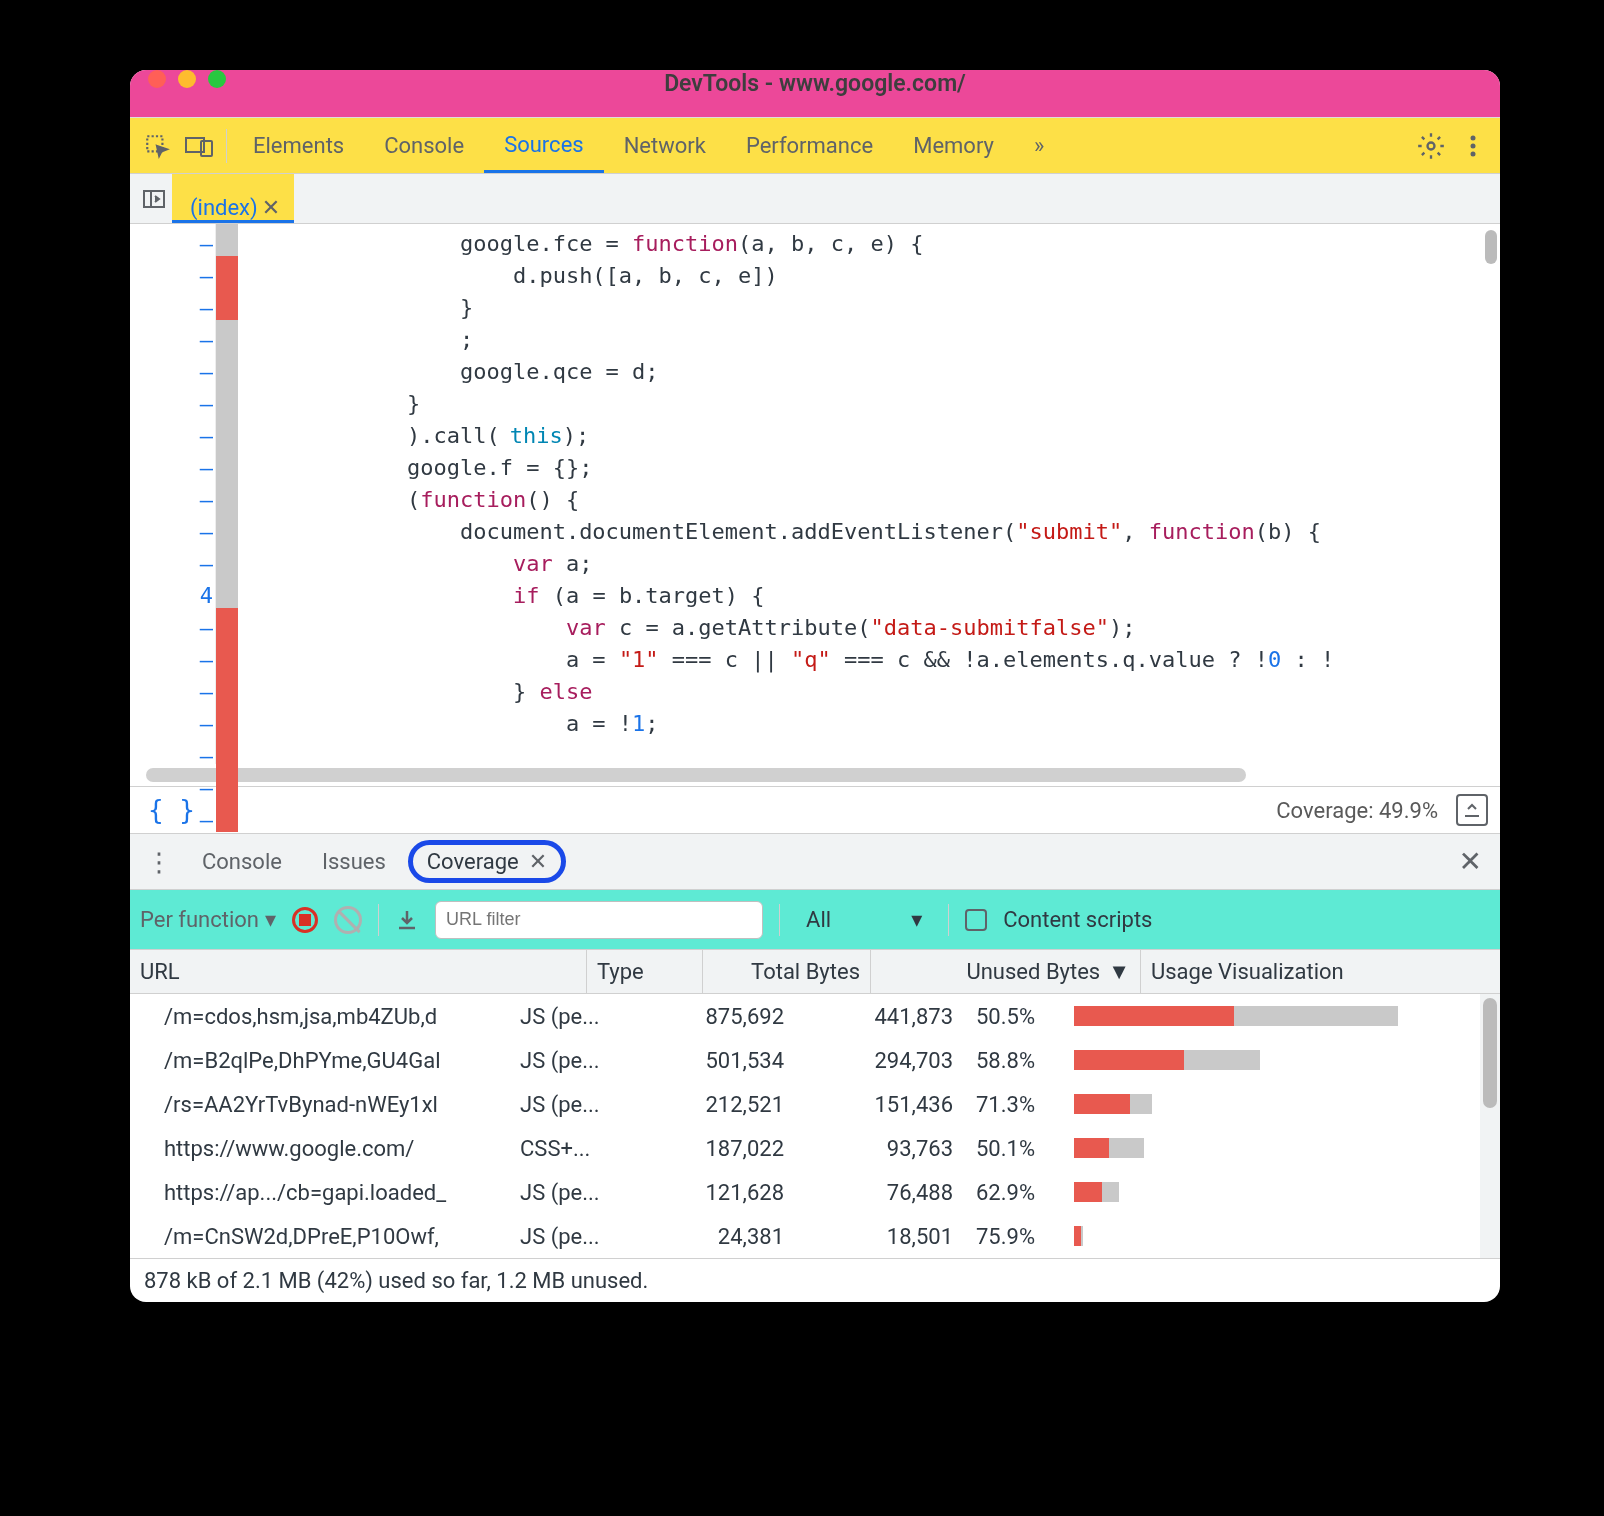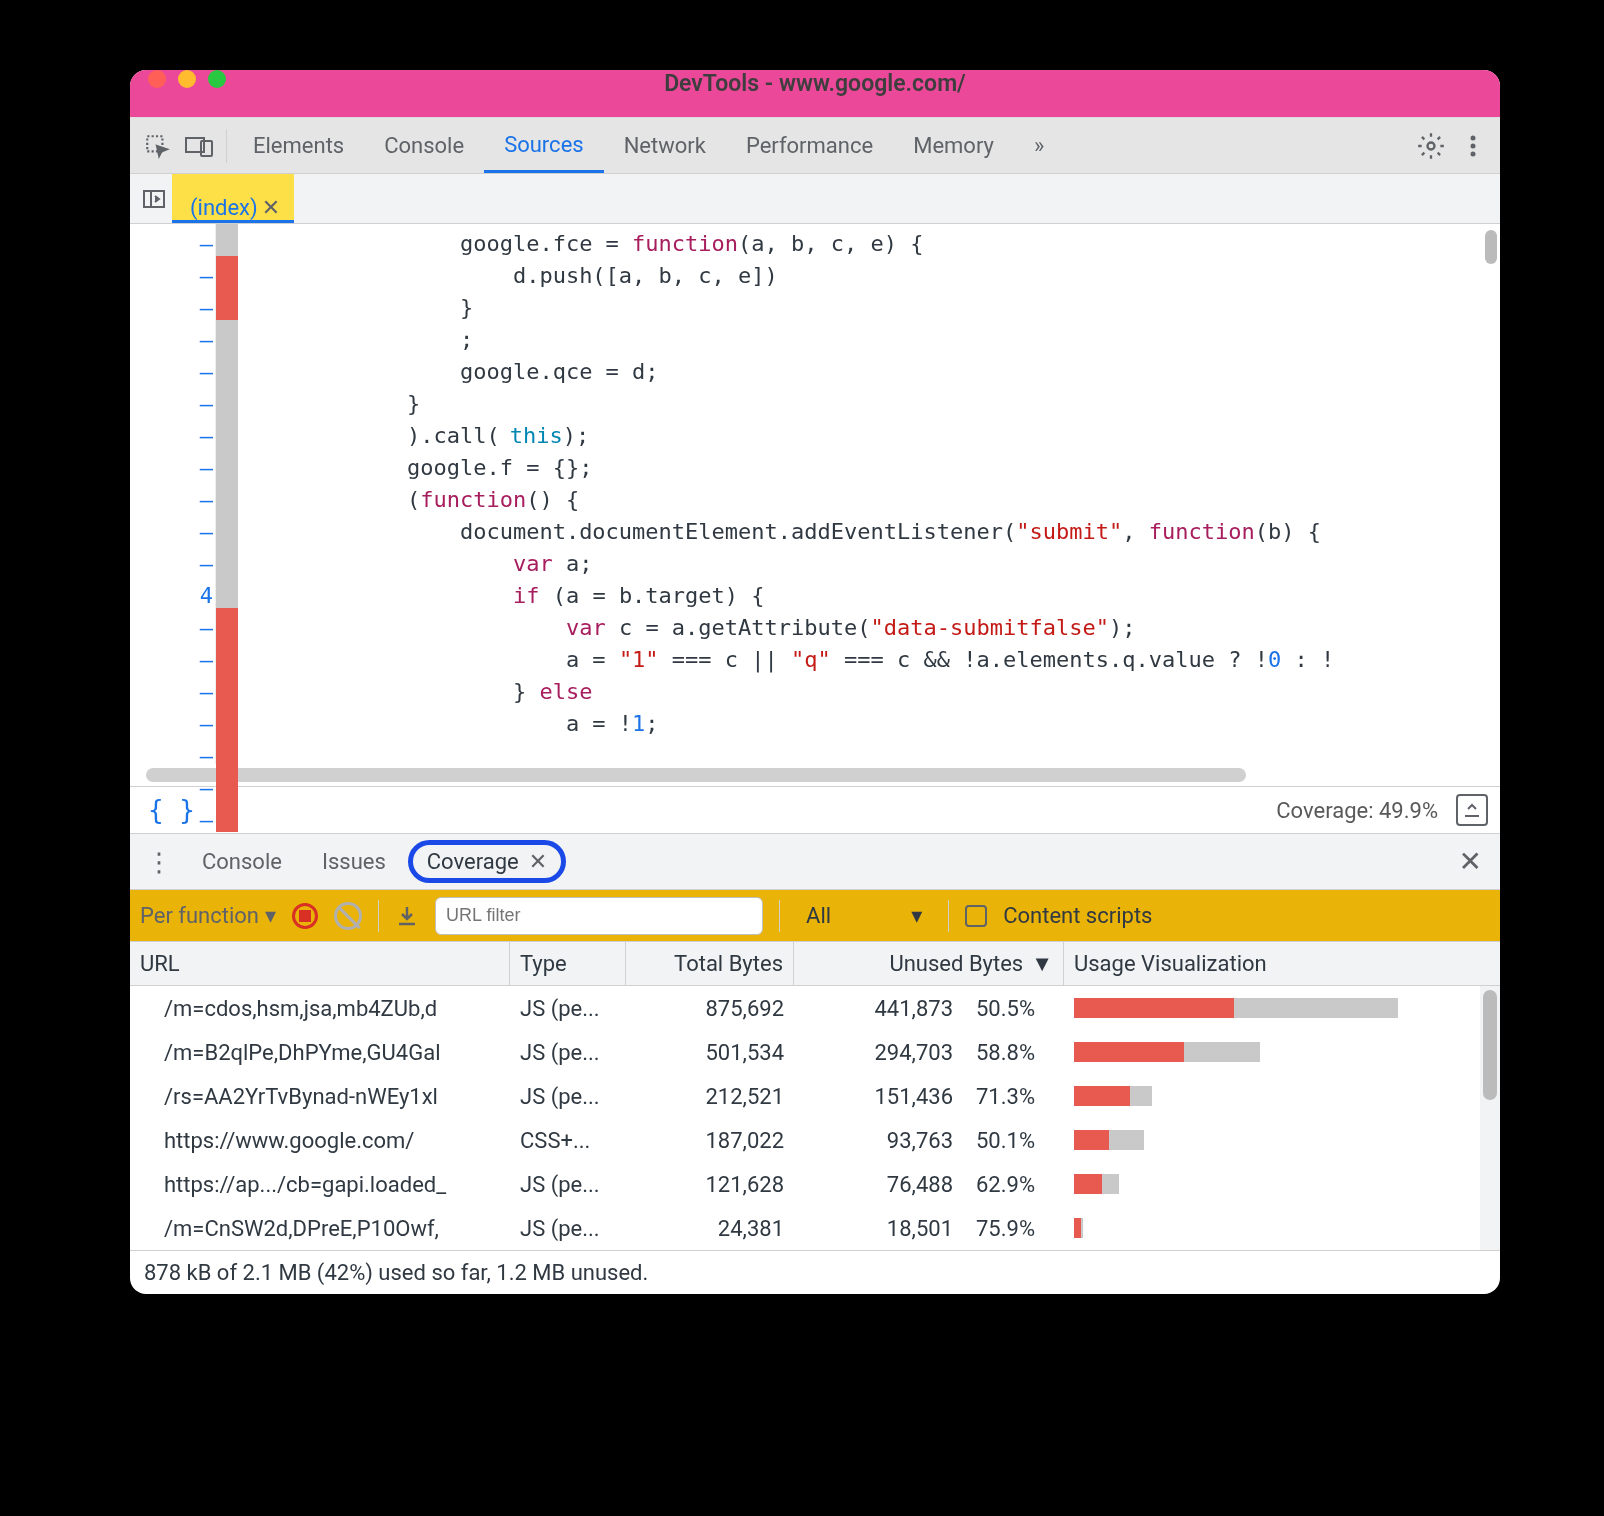--- a/index.html
+++ b/index.html
@@ -37,21 +37,21 @@
   .tl.red { background: #ff5f57; }
   .tl.yellow { background: #febc2e; }
   .tl.green { background: #28c840; }
   .title { position: absolute; left: 0; right: 0; text-align: center; font-weight: 600; color: #3e3e3e; font-size: 23px; }
   
   .main-tabs {
     height: 56px;
     display: flex;
     align-items: center;
     border-bottom: 1px solid #d0d0d0;
-    background: #e5e5e5;
+    background: #fde047;
     padding: 0 6px;
   }
   .tabicon {
     width: 42px; height: 42px; display:flex; align-items:center; justify-content:center;
     color: #5f6368;
   }
   .main-tabs .tab { padding: 0 20px; height: 100%; display:flex; align-items:center; color:#5f6368; cursor:pointer; }
   .main-tabs .tab.active { color: #1a73e8; border-bottom: 3px solid #1a73e8; }
   .main-tabs .spacer { flex: 1; }
   
@@ -129,37 +129,37 @@
   }
   .drawer-tabs .tab { padding: 0 18px; color:#5f6368; cursor:pointer;}
   .cov-tab-wrap {
     border: 5px solid #1a49e8; border-radius: 22px; padding: 4px 14px;
     display:flex; align-items:center; gap:10px; color:#303942;
   }
   .drawer-tabs .close { margin-left:auto; font-size:28px; color:#5f6368; padding:0 10px;}
   .dots-v { font-size: 26px; color:#5f6368; padding: 0 8px; }
   
   .toolbar {
-    height: 52px; display:flex; align-items:center; gap: 16px; padding: 0 10px; border-bottom:1px solid #d0d0d0;
-    background:#eab308;
+    height: 60px; display:flex; align-items:center; gap: 16px; padding: 0 10px; border-bottom:1px solid #d0d0d0;
+    background:#5eead4;
   }
   .dropdown { color:#5f6368; display:flex; align-items:center; gap:6px; }
   .rec-btn { width:26px;height:26px;border:3px solid #d93025;border-radius:50%;display:flex;align-items:center;justify-content:center;}
   .rec-btn .sq { width:12px;height:12px;background:#d93025;}
   .no-ic { width:28px;height:28px;border:3px solid #b0b0b0;border-radius:50%;position:relative;}
   .no-ic::after { content:"";position:absolute;width:30px;height:3px;background:#b0b0b0;transform:rotate(45deg);top:11px;left:-3px;}
   .vdiv { width:1px; height:32px; background:#d0d0d0; }
   .url-input { border:1px solid #bfbfbf; border-radius:6px; height:38px; width:328px; padding:0 10px; font-size:18px; color:#888;}
   .type-dd { display:flex;align-items:center; gap:80px; color:#303942; padding:0 10px;}
   .chk { width:22px;height:22px;border:2px solid #5f6368;border-radius:4px;}
 
   .table { background:#fff; }
   .thead { display:flex; background:#f1f3f4; border-bottom:1px solid #d0d0d0; height:44px; align-items:center;}
   .th { padding:0 10px; border-right:1px solid #d0d0d0; height:100%; display:flex; align-items:center; color:#303942;}
-  .th.url { width:380px; } .th.type{width:116px;} .th.tb{width:168px;justify-content:flex-end;} .th.ub{width:270px;justify-content:flex-end;gap:8px;} .th.uv{flex:1;border-right:none;}
+  .th.url { width:457px; } .th.type{width:116px;} .th.tb{width:168px;justify-content:flex-end;} .th.ub{width:270px;justify-content:flex-end;gap:8px;} .th.uv{flex:1;border-right:none;}
   .trow { display:flex; height:44px; align-items:center; border-bottom: none;}
   .td { padding:0 10px; overflow:hidden; white-space:nowrap; text-overflow:ellipsis;}
   .td.url{width:380px;padding-left:34px;} .td.type{width:116px;} .td.tb{width:168px;text-align:right;} 
   .td.ub{width:270px;display:flex;justify-content:center;gap:10px;} .td.ub .pct{width:72px;text-align:right;}
   .td.ub .bytes{width:130px;text-align:right;}
   .td.uv{flex:1;display:flex;align-items:center;gap:0;}
   .bar { height:20px; }
   .bar.red{ background:#e8594f;} .bar.grey{background:#c9c9c9;}
   .tbody-wrap { display:flex; }
   .tbody { flex:1; }

